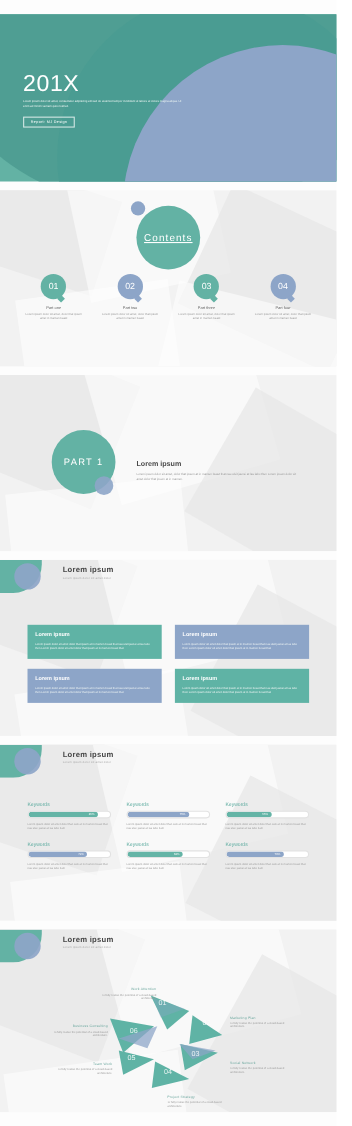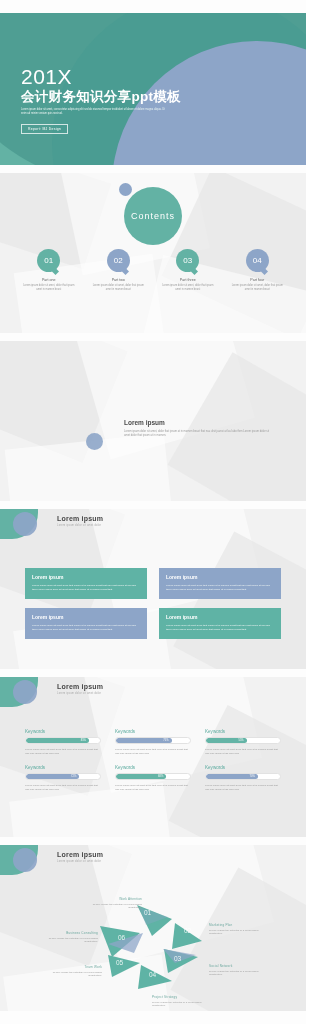--- a/index.html
+++ b/index.html
@@ -68,21 +68,21 @@
   .hd .t { font-size:7px; color:#474747; font-weight:bold; letter-spacing:.2px; }
   .hd .s { font-size:2.6px; color:#a9a9a9; margin-top:2px; letter-spacing:.2px; }
 
   
   #s2 { top:173px; height:160px; }
   #s2 .big {
     position:absolute; left:124px; top:14px; width:58px; height:58px;
     border-radius:50%; background:#63b2a4;
     display:flex; align-items:center; justify-content:center;
   }
-  #s2 .big span { font-size:9px; color:#ffffff; letter-spacing:1px; }
+  #s2 .big span { font-size:9px; color:#ffffff; letter-spacing:1px;text-decoration:underline; }
   #s2 .dot-s {
     position:absolute; left:119px; top:10px; width:13px; height:13px;
     border-radius:50%; background:#8da5c8;
   }
   #s2 .cols { position:absolute; left:14px; right:14px; top:76px; display:flex; }
   #s2 .col { flex:1; text-align:center; }
   #s2 .num {
     width:23px; height:23px; border-radius:50%; margin:0 auto;
     display:flex; align-items:center; justify-content:center;
     font-size:8px; color:#ffffff; position:relative;
@@ -157,21 +157,20 @@
 <body>
 
 <div class="deck">
 
   <div class="slide" id="s1">
     <div class="c-base"></div>
     <div class="c-teal"></div>
     <div class="c-blue"></div>
     <div class="cover-txt">
       <div class="yr">201X</div>
-      <div class="zh">会计财务知识分享ppt模板</div>
       <div class="sub">Lorem ipsum dolor sit amet, consectetur adipiscing elit sed do eiusmod tempor incididunt ut labore et dolore magna aliqua. Ut enim ad minim veniam quis nostrud.</div>
       <div class="pill">Report: MJ Design</div>
     </div>
   </div>
 
   <div class="slide" id="s2">
     <div class="poly">
       <i class="d" style="left:-20px;top:-10px;width:120px;height:90px;transform:rotate(18deg);"></i>
       <i style="left:70px;top:-20px;width:130px;height:110px;transform:rotate(-12deg);"></i>
       <i class="d" style="left:180px;top:20px;width:150px;height:120px;transform:rotate(25deg);"></i>
@@ -205,20 +204,23 @@
       </div>
     </div>
   </div>
 
   <div class="slide" id="s3">
     <div class="poly">
       <i class="d" style="left:-30px;top:-20px;width:140px;height:120px;transform:rotate(22deg);"></i>
       <i style="left:90px;top:-30px;width:150px;height:130px;transform:rotate(-16deg);"></i>
       <i class="d" style="left:190px;top:40px;width:150px;height:130px;transform:rotate(30deg);"></i>
       <i style="left:10px;top:100px;width:160px;height:110px;transform:rotate(-6deg);"></i>
+    </div>
+    <div class="pc">
+      <span>PART 1</span>
     </div>
     <div class="pb"></div>
     <div class="ptxt">
       <h3>Lorem ipsum</h3>
       <p>Lorem ipsum dolor sit amet, dolor that ipsum at in mamen beast that nau ulsit jaunsi at las labo then Lorem ipsum dolor sit amet dolor that ipsum at in mamen.</p>
     </div>
   </div>
 
   <div class="slide" id="s4">
     <div class="poly">

